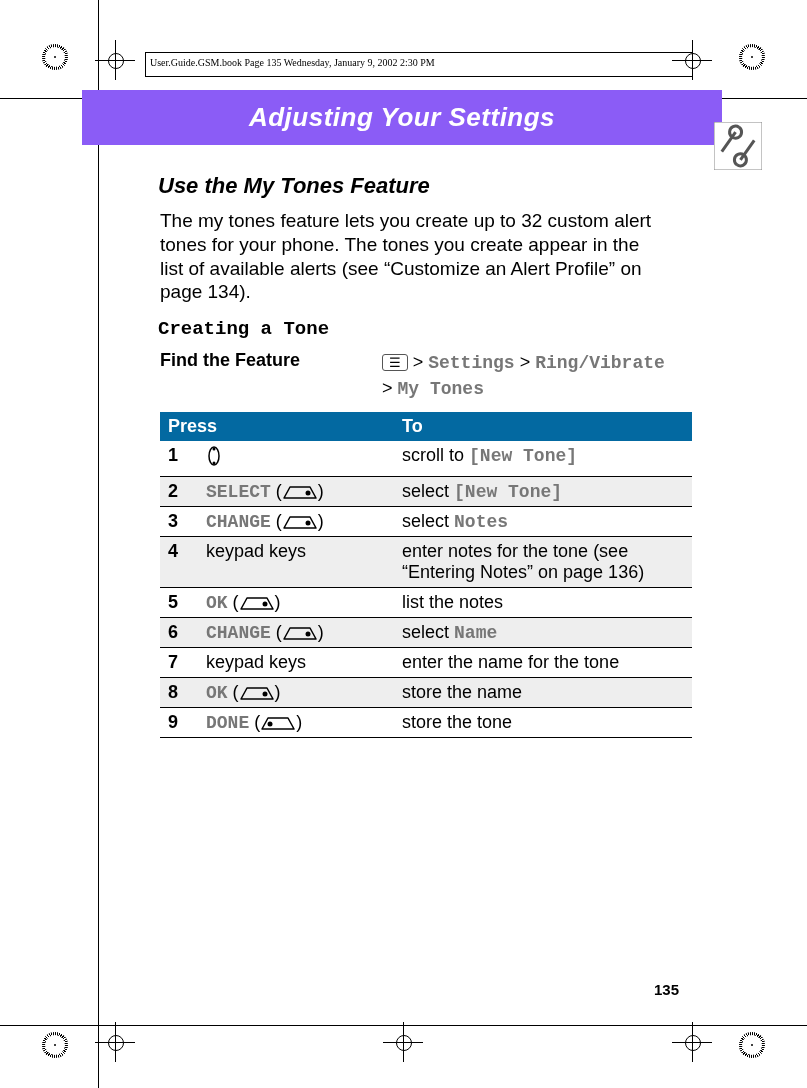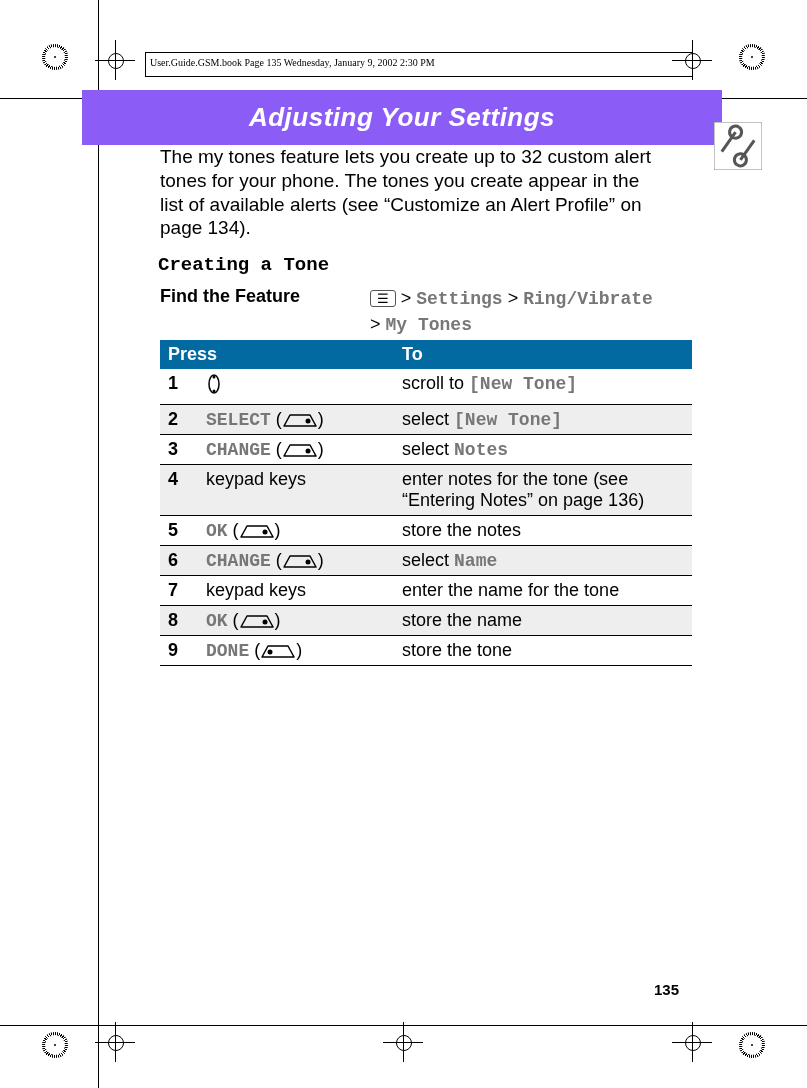--- a/index.html
+++ b/index.html
@@ -104,21 +104,22 @@
   }
   h3.sub {
     font-weight:bold;
     font-size:19px;
     margin:6px 0 10px -2px;
     font-family:Liberation Mono, monospace;
   }
 
   .findrow {
     display:flex;
-    margin-bottom:2px;
+    margin-bottom:10px;
+    gap:12px;
   }
   .findlabel{
     width:210px;
     font-weight:bold;
     font-size:18px;
   }
   .findpath{
     font-size:18px;
     line-height:1.4;
   }
@@ -232,20 +233,21 @@
           <rect x="0" y="0" width="48" height="48" fill="#fff" stroke="#888"></rect>
           <g transform="rotate(35 24 24)" stroke="#555" stroke-width="3" fill="none">
             <path d="M14 8 a6 6 0 1 0 0.1 0 M14 14 L14 38"></path>
             <path d="M34 40 a6 6 0 1 0 -0.1 0 M34 34 L34 10"></path>
           </g>
         </svg>
       </span>
     </div>
 
     <div class="body">
+      <h2 class="sect">Use the My Tones Feature</h2>
       <p class="para">The my tones feature lets you create up to 32 custom alert tones for your phone. The tones you create appear in the list of available alerts (see “Customize an Alert Profile” on page 134).</p>
       <h3 class="sub">Creating a Tone</h3>
 
       <div class="findrow">
         <div class="findlabel">Find the Feature</div>
         <div class="findpath">
           <span class="menukey">☰</span>
           <span class="gt">&gt;</span>
           <span class="menu">Settings</span>
           <span class="gt">&gt;</span>
@@ -292,21 +294,21 @@
               <td class="num">4</td>
               <td class="press">keypad keys</td>
               <td><span>enter notes for the tone (see “Entering Notes” on page 136)</span></td>
             </tr>
             <tr>
               <td class="num">5</td>
               <td class="press"><span class="mono">OK</span> (<span class="softkey"><svg width="36" height="16" viewBox="0 0 36 16">
                     <path d="M2 14 L8 3 L28 3 L34 14 Z" fill="none" stroke="#000" stroke-width="1.5" stroke-linejoin="round"></path>
                     <circle cx="26" cy="9" r="2.5" fill="#000"></circle>
                   </svg></span>)</td>
-              <td><span>store the notes</span></td>
+              <td><span>list the notes</span></td>
             </tr>
             <tr class="alt">
               <td class="num">6</td>
               <td class="press"><span class="mono">CHANGE</span> (<span class="softkey"><svg width="36" height="16" viewBox="0 0 36 16">
                     <path d="M2 14 L8 3 L28 3 L34 14 Z" fill="none" stroke="#000" stroke-width="1.5" stroke-linejoin="round"></path>
                     <circle cx="26" cy="9" r="2.5" fill="#000"></circle>
                   </svg></span>)</td>
               <td><span>select </span><span class="mono">Name</span></td>
             </tr>
             <tr>

